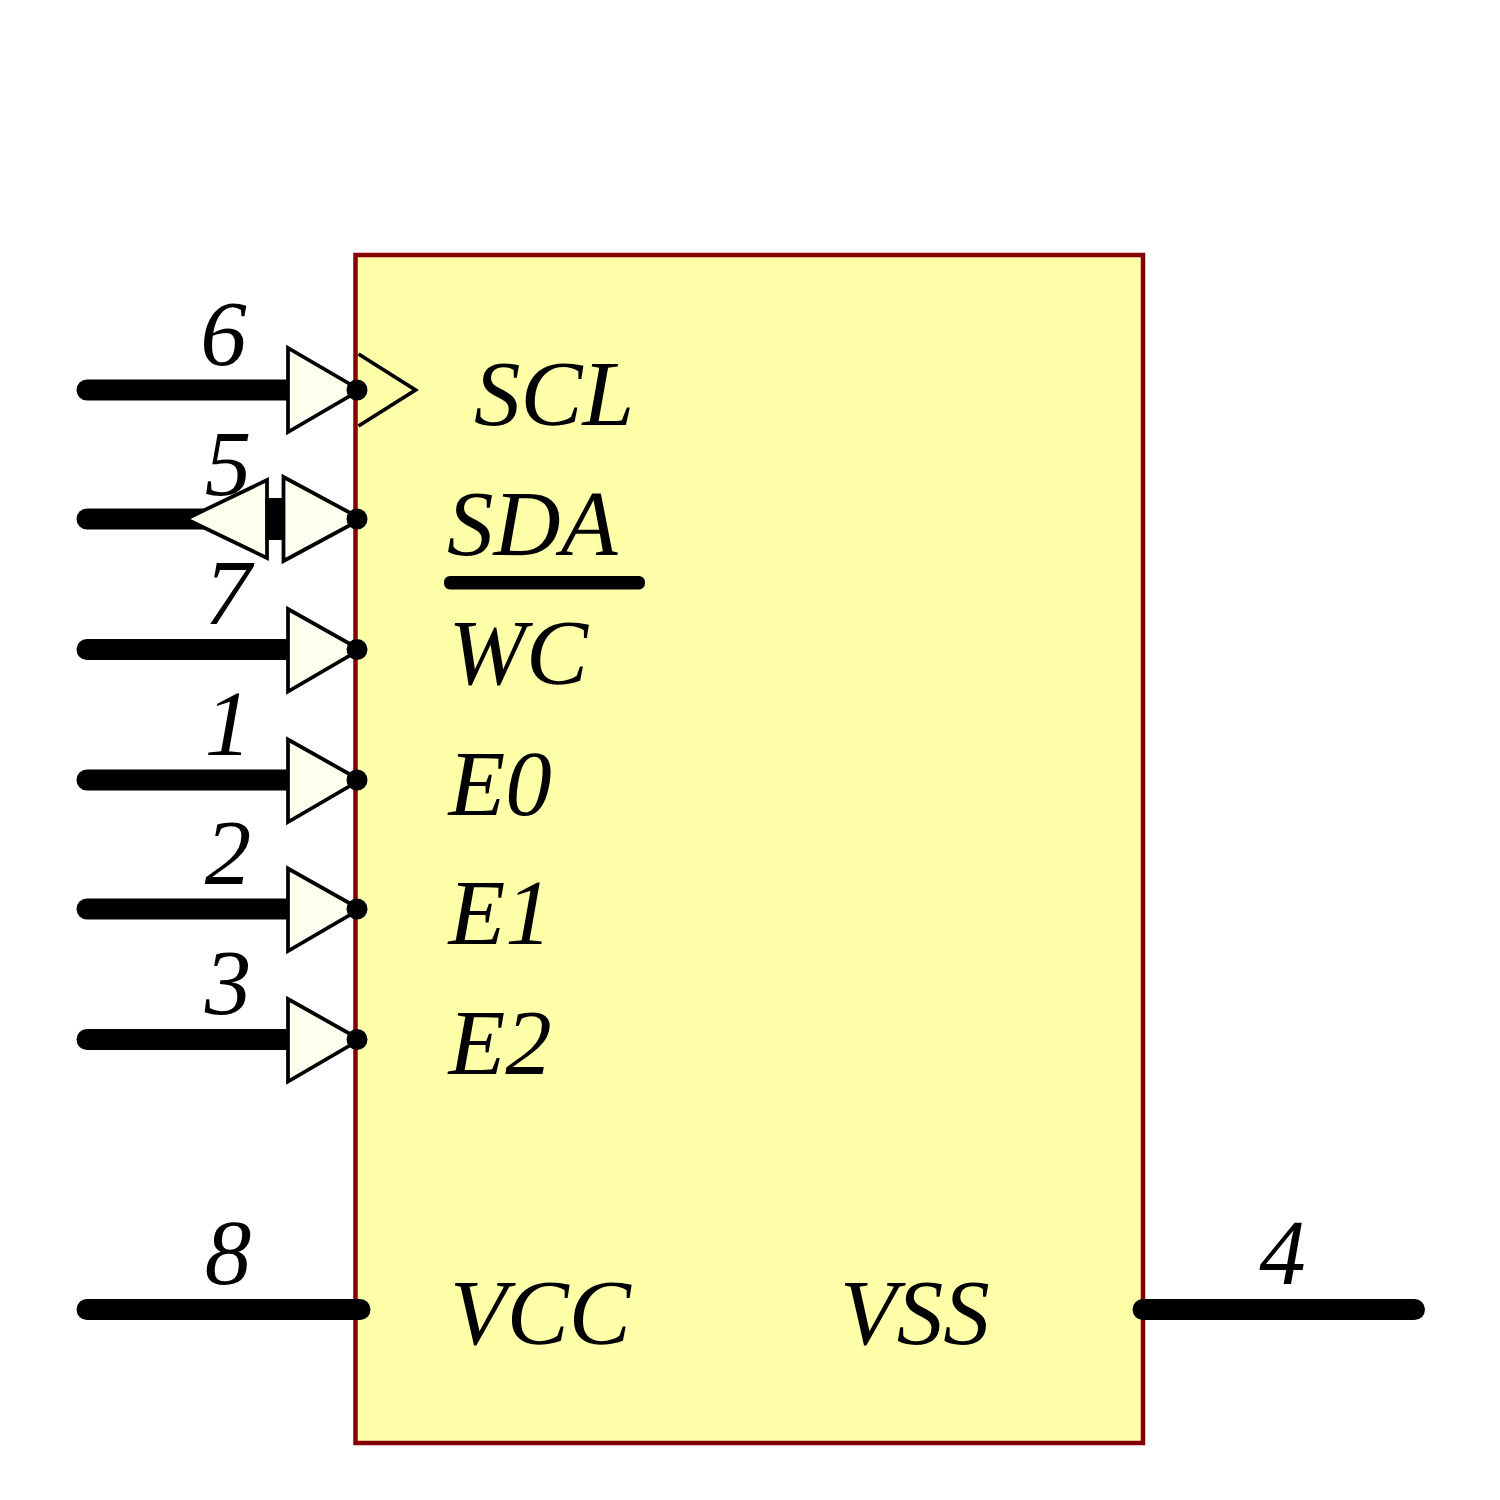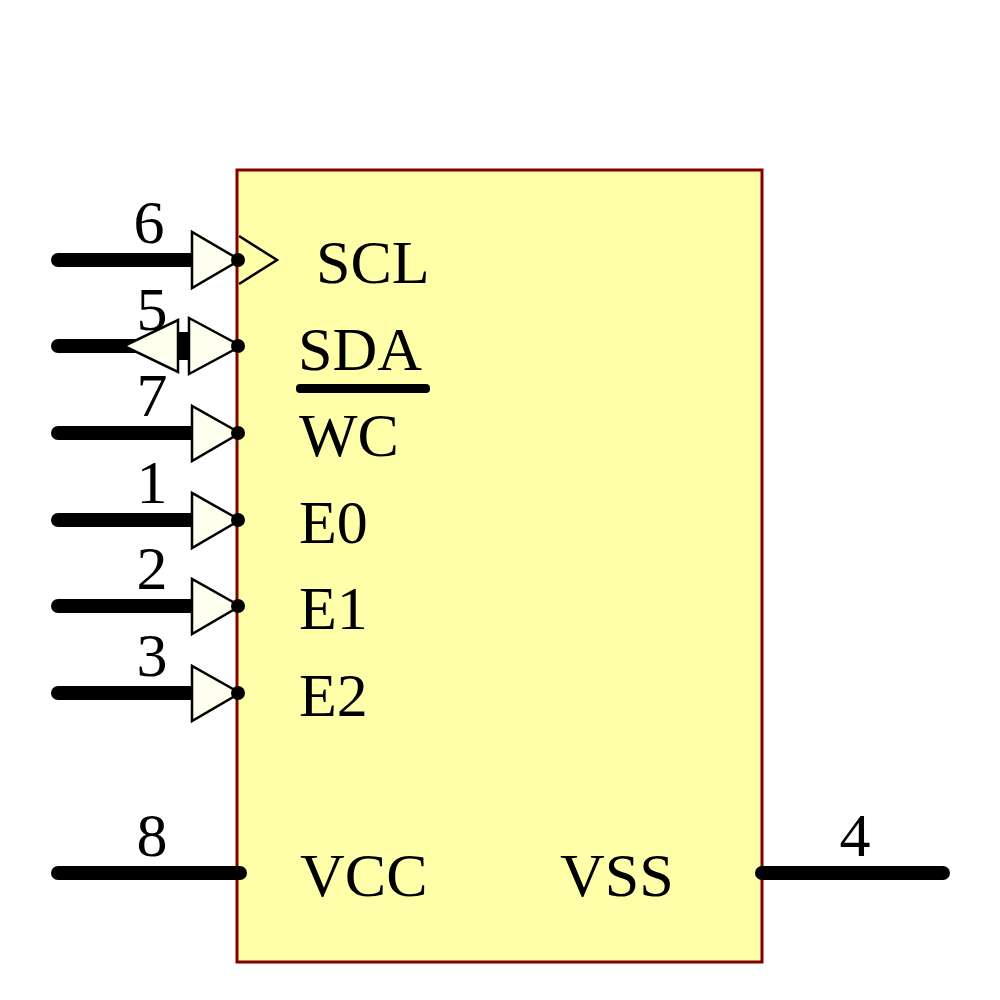--- a/index.html
+++ b/index.html
@@ -7,20 +7,21 @@
     padding: 0;
     background: #ffffff;
   }
   #canvas {
     position: relative;
     width: 1000px;
     height: 1000px;
     background: #ffffff;
     overflow: hidden;
     font-family: "Liberation Serif", "DejaVu Serif", serif;
+    font-style: italic;
   }
   #schematic {
     position: absolute;
     top: 0;
     left: 0;
     width: 1000px;
     height: 1000px;
   }
   .pin-label {
     font-family: "Liberation Serif", "DejaVu Serif", serif;

